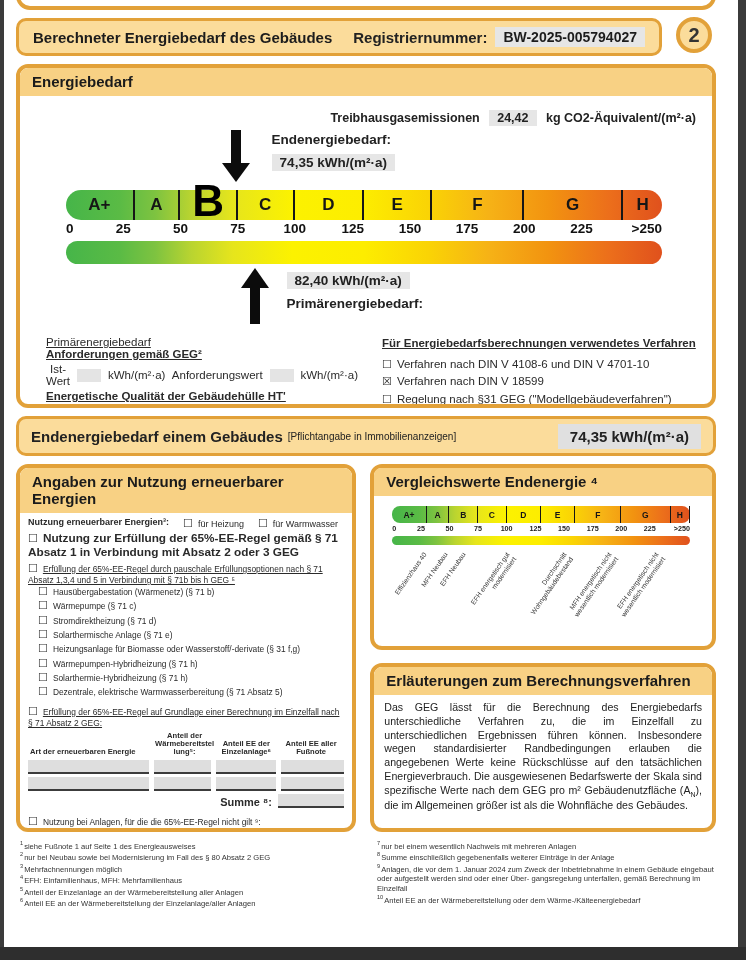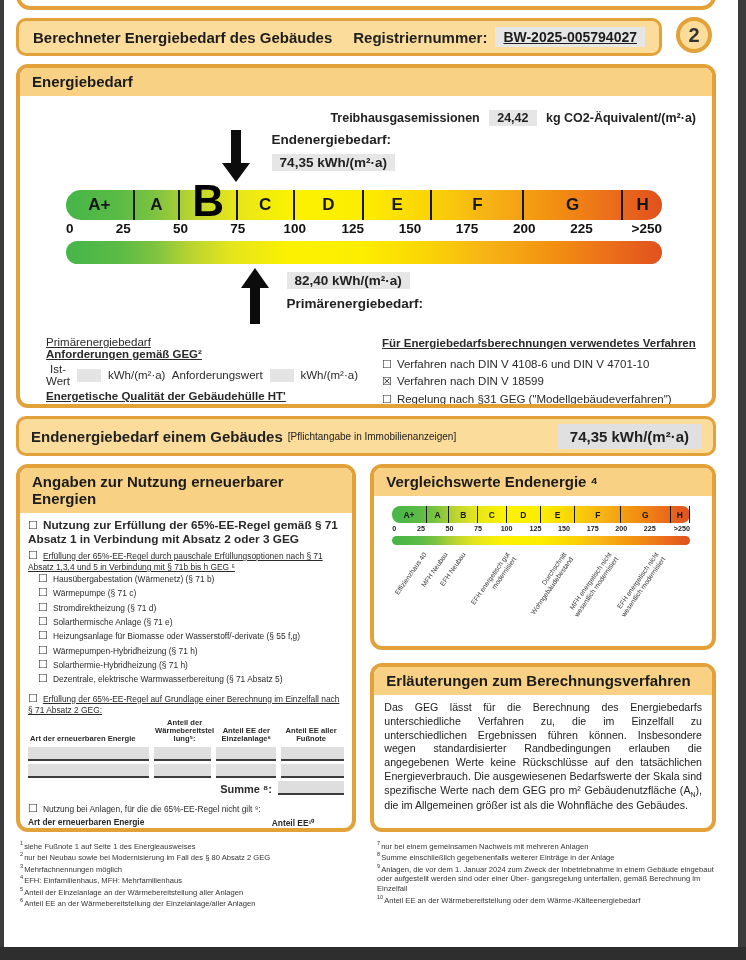--- a/index.html
+++ b/index.html
@@ -13,21 +13,21 @@
   .accent-border { border:4px solid #E2A139; border-radius:12px; background:#fff; }
   .top-cut { position:absolute; top:-28px; left:16px; right:30px; height:38px;
              border:4px solid #E2A139; border-radius:14px; background:#fff; }
 
   .header-row { position:absolute; top:18px; left:16px; right:84px; height:38px;
                 background:#FBDC9B; border:3px solid #E2A139; border-radius:10px;
                 display:flex; align-items:center; padding:0 14px; }
   .header-title { font-weight:bold; font-size:15px; color:#1c1c1c; }
   .header-sp { flex:1; }
   .reg-label { font-weight:bold; font-size:15px; margin-right:8px; }
-  .reg-value { background:#E6E6E6; font-weight:bold; font-size:14px; padding:2px 8px; color:#1c1c1c;text-decoration:underline; }
+  .reg-value { background:#E6E6E6; font-weight:bold; font-size:14px; padding:2px 8px; color:#1c1c1c; }
   .page-circle { position:absolute; top:17px; right:34px; width:36px; height:36px; border-radius:50%;
                  background:#FBDC9B; border:4px solid #E2A139; display:flex; align-items:center;
                  justify-content:center; font-weight:bold; font-size:20px; color:#333; }
 
   .energie-box { position:absolute; top:64px; left:16px; right:30px; height:344px; overflow:hidden; }
   .box-head { background:#F8D184; padding:5px 12px 6px; font-weight:bold; font-size:15px; color:#1b1b1b;
               border-radius:7px 7px 0 0; }
   .ghg-row { text-align:right; padding:14px 16px 0; font-size:12.5px; font-weight:bold; }
   .ghg-value { background:#E6E6E6; padding:1px 8px; margin:0 6px; display:inline-block; }
 
@@ -266,31 +266,36 @@
     <span class="endbar-title">Endenergiebedarf einem Gebäudes</span>
     <span class="endbar-sub">[Pflichtangabe in Immobilienanzeigen]</span>
     <span class="endbar-value">74,35 kWh/(m²·a)</span>
   </div>
 
   <div class="bottom-cols">
 
     <div class="left-box accent-border">
       <div class="box-head">Angaben zur Nutzung erneuerbarer Energien</div>
       <div class="lb-content">
+        <div class="nutz-row">
+          <span class="b">Nutzung erneuerbarer Energien³:</span>
+          <span><span class="cb">☐</span><span>für Heizung</span></span>
+          <span><span class="cb">☐</span><span>für Warmwasser</span></span>
+        </div>
         <div class="rule65">
           <span class="cb">☐</span><span>Nutzung zur Erfüllung der 65%-EE-Regel gemäß § 71 Absatz 1 in Verbindung mit Absatz 2 oder 3 GEG</span>
         </div>
         <div class="pauschal">
           <span class="cb">☐</span><span class="u">Erfüllung der 65%-EE-Regel durch pauschale Erfüllungsoptionen nach § 71 Absatz 1,3,4 und 5 in Verbindung mit § 71b bis h GEG ⁵</span>
         </div>
         <div class="opt"><span class="cb">☐</span><span>Hausübergabestation (Wärmenetz) (§ 71 b)</span></div>
         <div class="opt"><span class="cb">☐</span><span>Wärmepumpe (§ 71 c)</span></div>
         <div class="opt"><span class="cb">☐</span><span>Stromdirektheizung (§ 71 d)</span></div>
         <div class="opt"><span class="cb">☐</span><span>Solarthermische Anlage (§ 71 e)</span></div>
-        <div class="opt"><span class="cb">☐</span><span>Heizungsanlage für Biomasse oder Wasserstoff/-derivate (§ 55 f,g)</span></div>
+        <div class="opt"><span class="cb">☐</span><span>Heizungsanlage für Biomasse oder Wasserstoff/-derivate (§ 31 f,g)</span></div>
         <div class="opt"><span class="cb">☐</span><span>Wärmepumpen-Hybridheizung (§ 71 h)</span></div>
         <div class="opt"><span class="cb">☐</span><span>Solarthermie-Hybridheizung (§ 71 h)</span></div>
         <div class="opt"><span class="cb">☐</span><span>Dezentrale, elektrische Warmwasserbereitung (§ 71 Absatz 5)</span></div>
         <div class="einzelfall">
           <span class="cb">☐</span><span class="u">Erfüllung der 65%-EE-Regel auf Grundlage einer Berechnung im Einzelfall nach § 71 Absatz 2 GEG:</span>
         </div>
 
         <div class="t1-head">
           <span class="t1c1">Art der erneuerbaren Energie</span>
           <span class="t1c2">Anteil der Wärmebereitstellung⁵:</span>
@@ -408,21 +413,21 @@
   <div class="footnotes">
     <div class="fn-col">
       <div><span class="fn-sup">1</span><span>siehe Fußnote 1 auf Seite 1 des Energieausweises</span></div>
       <div><span class="fn-sup">2</span><span>nur bei Neubau sowie bei Modernisierung im Fall des § 80 Absatz 2 GEG</span></div>
       <div><span class="fn-sup">3</span><span>Mehrfachnennungen möglich</span></div>
       <div><span class="fn-sup">4</span><span>EFH: Einfamilienhaus, MFH: Mehrfamilienhaus</span></div>
       <div><span class="fn-sup">5</span><span>Anteil der Einzelanlage an der Wärmebereitstellung aller Anlagen</span></div>
       <div><span class="fn-sup">6</span><span>Anteil EE an der Wärmebereitstellung der Einzelanlage/aller Anlagen</span></div>
     </div>
     <div class="fn-col">
-      <div><span class="fn-sup">7</span><span>nur bei einem gemeinsamen Nachweis mit mehreren Anlagen</span></div>
+      <div><span class="fn-sup">7</span><span>nur bei einem wesentlich Nachweis mit mehreren Anlagen</span></div>
       <div><span class="fn-sup">8</span><span>Summe einschließlich gegebenenfalls weiterer Einträge in der Anlage</span></div>
       <div><span class="fn-sup">9</span><span>Anlagen, die vor dem 1. Januar 2024 zum Zweck der Inbetriebnahme in einem Gebäude eingebaut oder aufgestellt werden sind oder einer Über- gangsregelung unterfallen, gemäß Berechnung im Einzelfall</span></div>
       <div><span class="fn-sup">10</span><span>Anteil EE an der Wärmebereitstellung oder dem Wärme-/Kälteenergiebedarf</span></div>
     </div>
   </div>
 
   <div class="frame-left"></div>
   <div class="frame-right"></div>
   <div class="frame-bottom"></div>
 </div>

